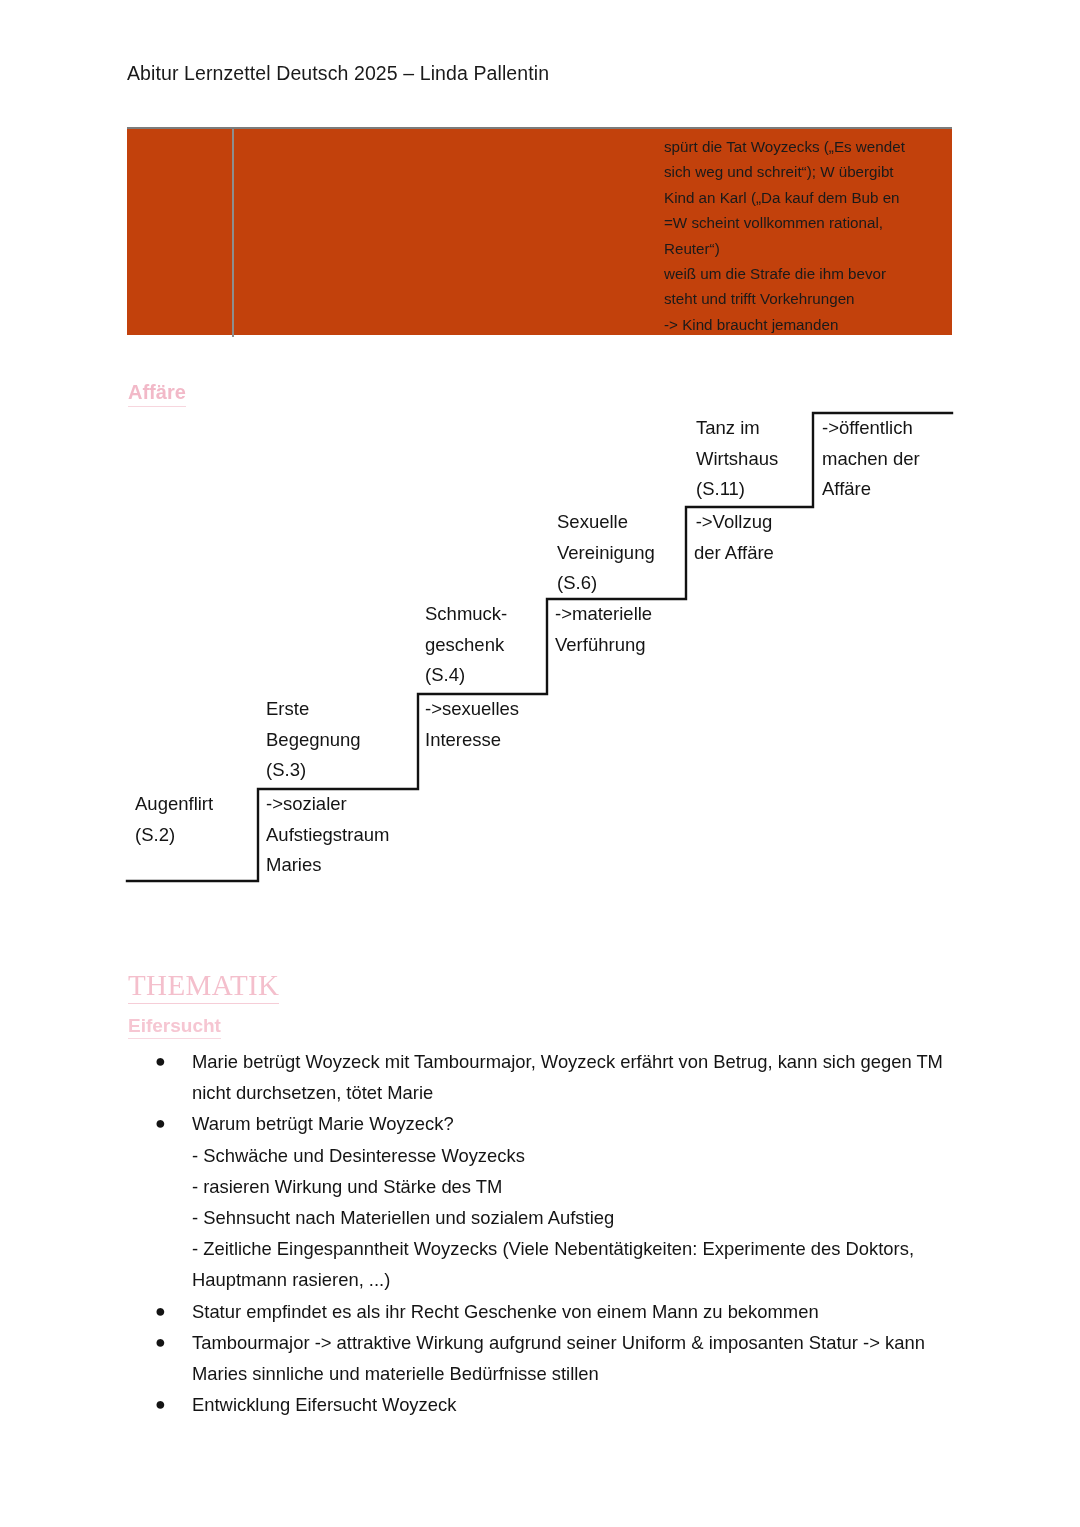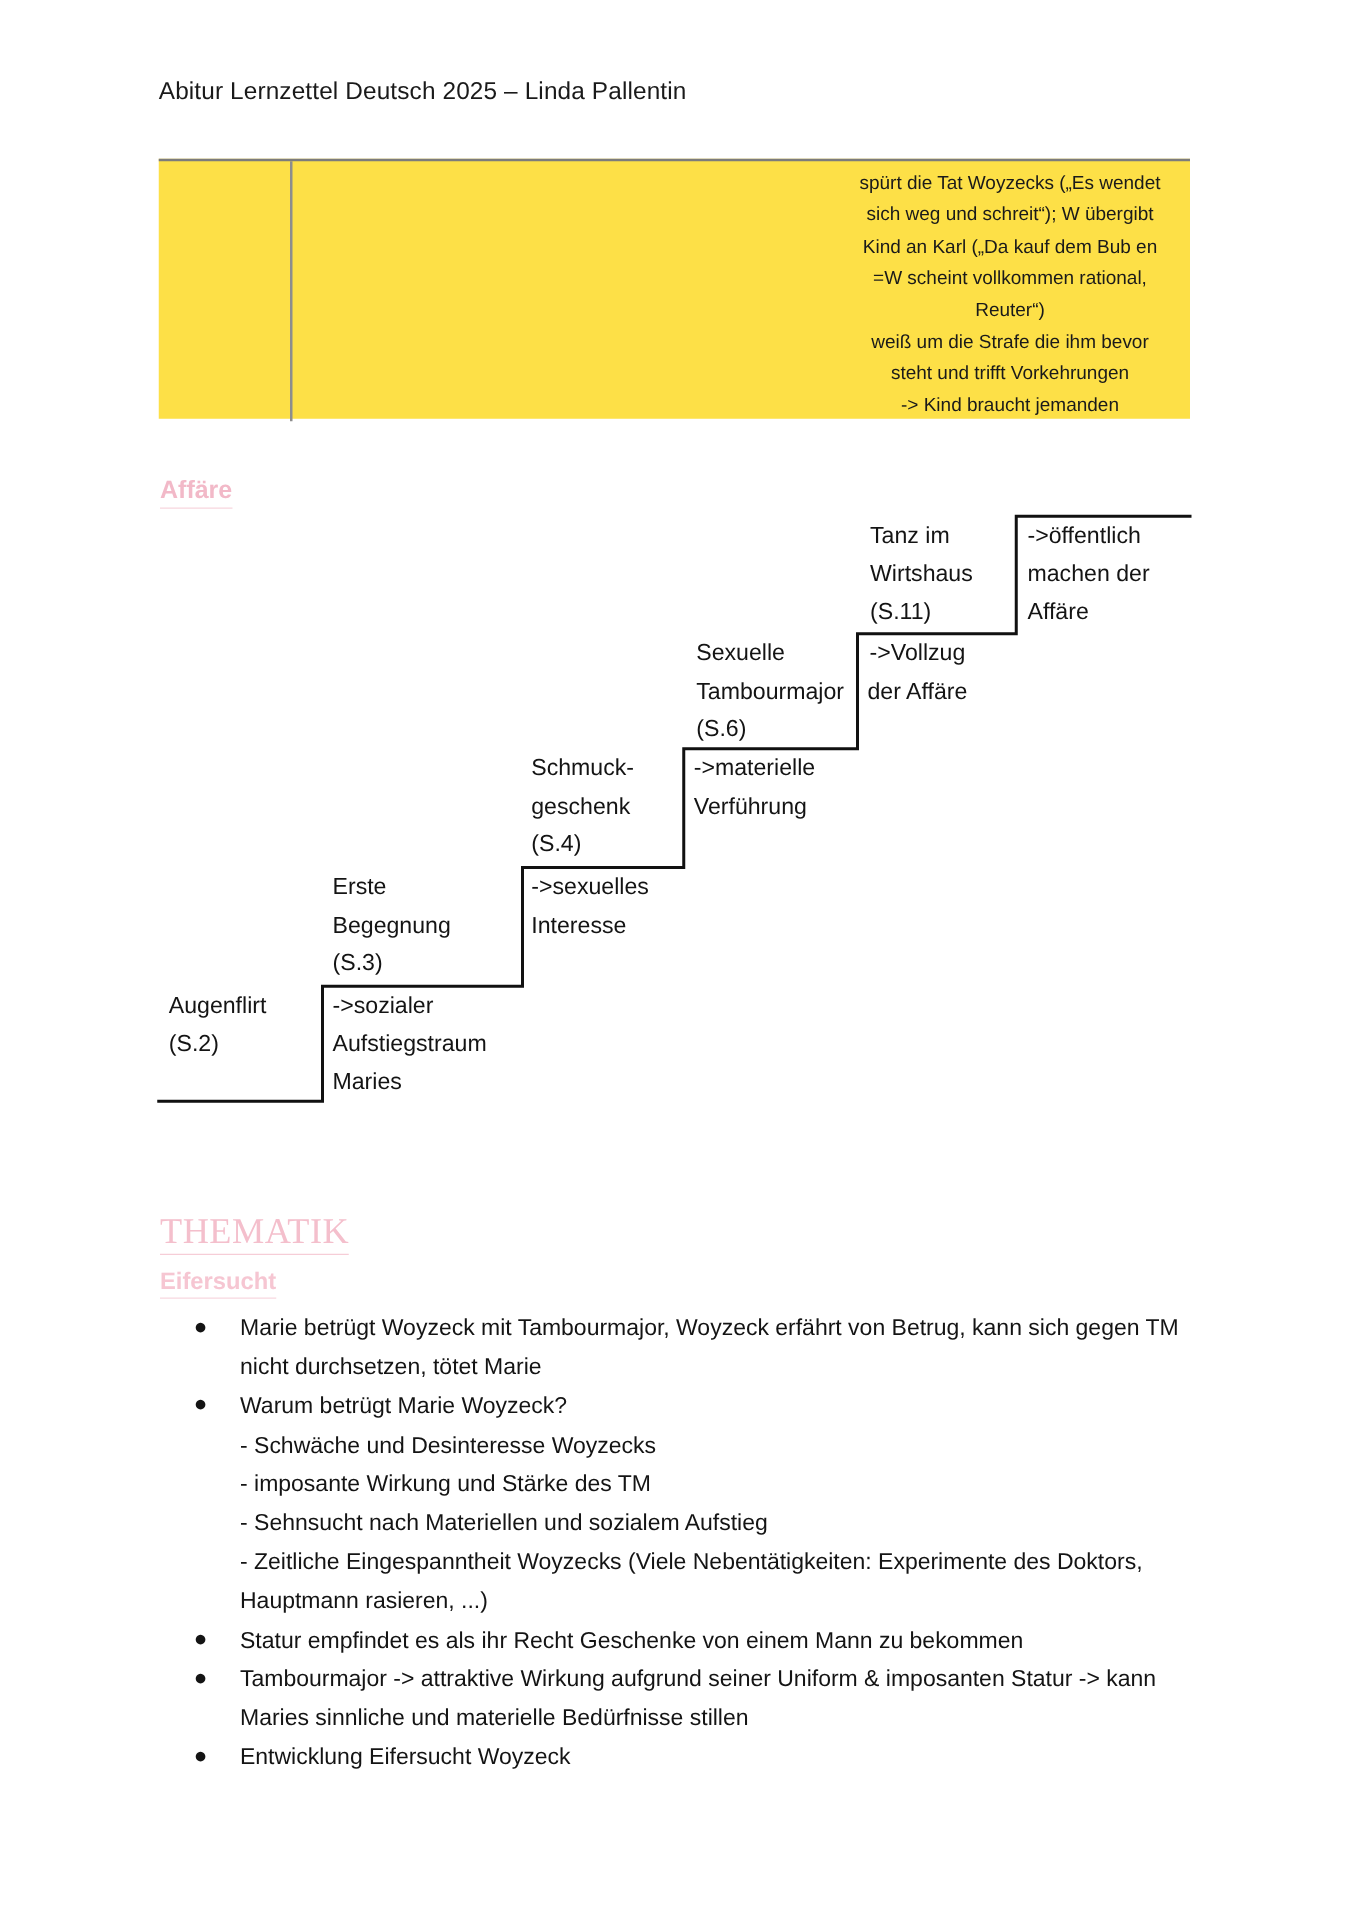--- a/index.html
+++ b/index.html
@@ -17,24 +17,23 @@
   
   .doc-header{
     position:absolute;left:127px;top:62px;
     font-size:19.5px;letter-spacing:.1px;color:#1a1a1a;
     white-space:nowrap;
   }
 
   
   .tbl{
     position:absolute;left:127px;top:127px;width:825px;height:208px;
-    background:#fde047;
+    background:#c2410c;
     border-top:2.2px solid #7c7c7c;
     box-sizing:border-box;
-    text-align:center;
   }
   .tbl .col-div{
     position:absolute;left:105px;top:0;width:1.6px;height:208px;
     background:#8d8d8d;
   }
   .tbl .cell-a{position:absolute;left:0;top:0;width:105px;height:208px;}
   .tbl .cell-b{position:absolute;left:107px;top:0;width:428px;height:208px;}
   .tbl .cell-c{
     position:absolute;left:537px;top:5px;width:288px;height:203px;
     font-size:15.2px;line-height:25.4px;color:#1a1a1a;
@@ -135,21 +134,21 @@
       <span class="ln">geschenk</span>
       <span class="ln">(S.4)</span>
     </div>
     <div class="step-label" style="left:425px;top:694px;">
       <span class="ln">-&gt;sexuelles</span>
       <span class="ln">Interesse</span>
     </div>
 
     <div class="step-label" style="left:557px;top:507px;">
       <span class="ln">Sexuelle</span>
-      <span class="ln">Tambourmajor</span>
+      <span class="ln">Vereinigung</span>
       <span class="ln">(S.6)</span>
     </div>
     <div class="step-label" style="left:555px;top:599px;">
       <span class="ln">-&gt;materielle</span>
       <span class="ln">Verführung</span>
     </div>
 
     <div class="step-label" style="left:696px;top:413px;">
       <span class="ln">Tanz im</span>
       <span class="ln">Wirtshaus</span>
@@ -176,21 +175,21 @@
       <span class="dot">●</span>
       <span class="txt">Marie betrügt Woyzeck mit Tambourmajor, Woyzeck erfährt von Betrug, kann sich gegen TM nicht durchsetzen, tötet Marie</span>
     </div>
 
     <div class="bul">
       <span class="dot">●</span>
       <span class="txt">Warum betrügt Marie Woyzeck?</span>
     </div>
     <div class="sublist">
       <span class="sub">-  Schwäche und Desinteresse Woyzecks</span>
-      <span class="sub">- imposante Wirkung und Stärke des TM</span>
+      <span class="sub">- rasieren Wirkung und Stärke des TM</span>
       <span class="sub">- Sehnsucht nach Materiellen und sozialem Aufstieg</span>
       <span class="sub">- Zeitliche Eingespanntheit Woyzecks (Viele Nebentätigkeiten: Experimente des Doktors, Hauptmann rasieren, ...)</span>
     </div>
 
     <div class="bul">
       <span class="dot">●</span>
       <span class="txt">Statur empfindet es als ihr Recht Geschenke von einem Mann zu bekommen</span>
     </div>
 
     <div class="bul">

